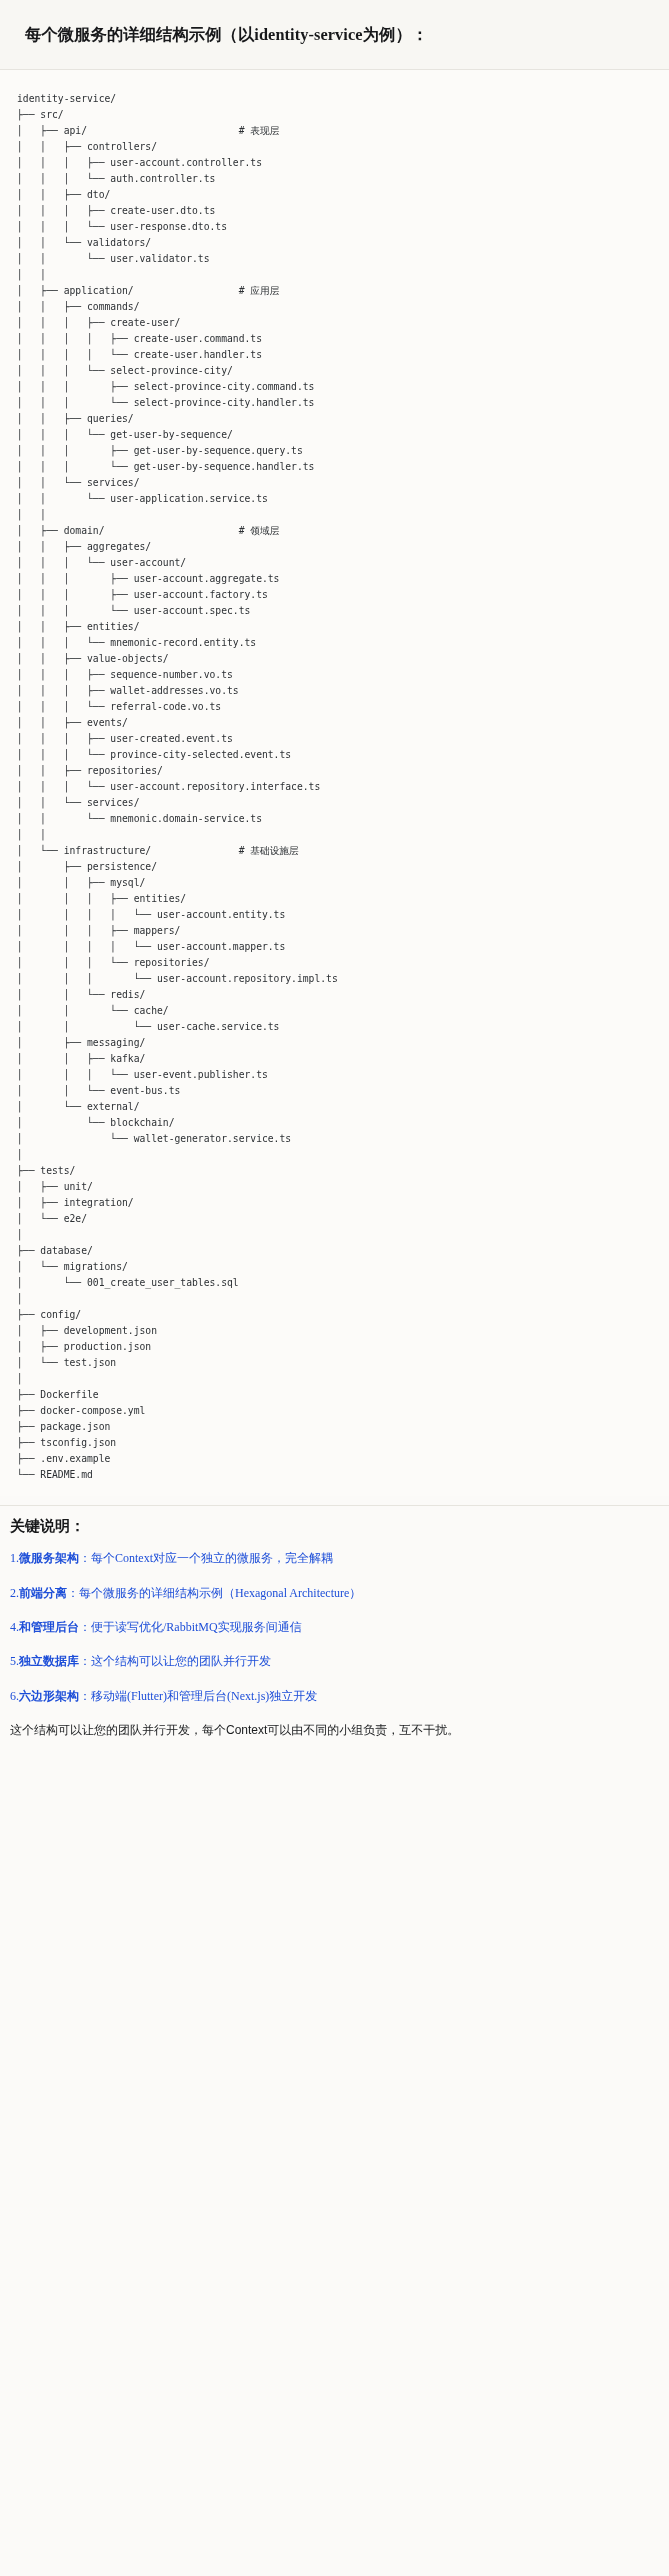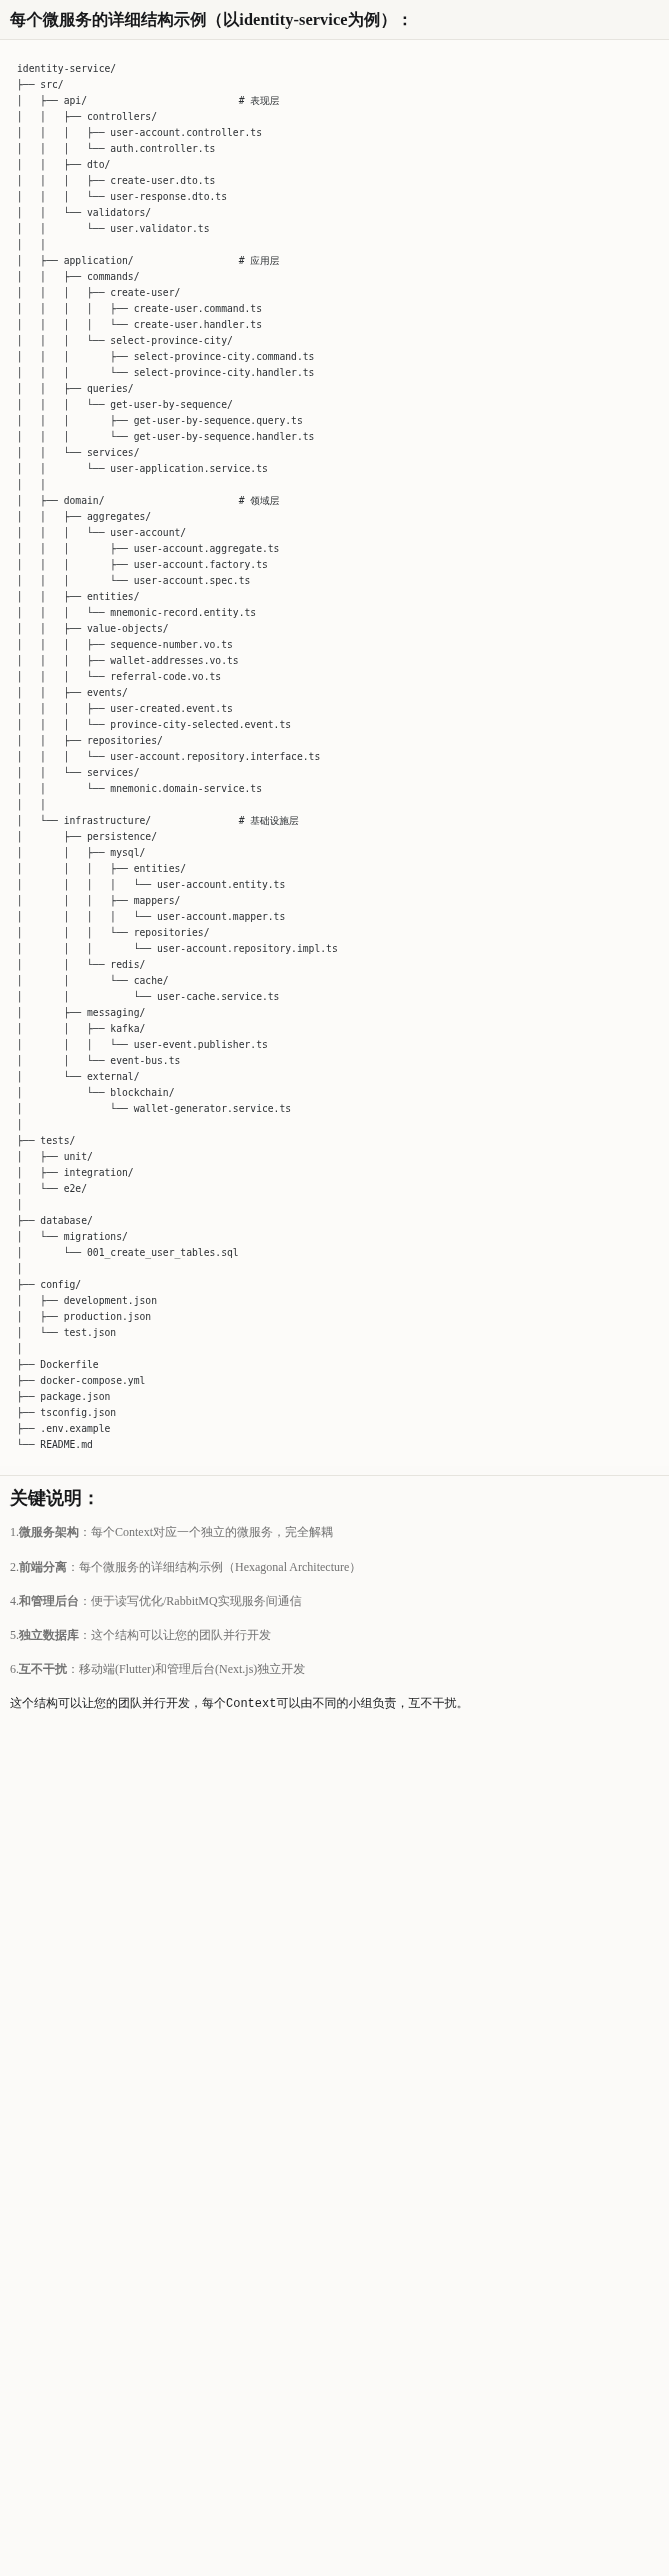--- a/index.html
+++ b/index.html
@@ -17,21 +17,21 @@
     box-sizing: border-box;
     background: #fbfaf8;
     position: relative;
   }
   .title-bar {
     padding: 10px 10px 8.8px 10px;
     background: #f8f7f3;
     border-bottom: 0.6px solid #e6e4de;
   }
   .title-bar h1 {
-    margin: 0;
+    margin: 15px;
     font-family: "Liberation Serif", serif;
     font-weight: bold;
     font-size: 16.3px;
     line-height: 1.25;
     letter-spacing: 0.1px;
     color: #17181a;
   }
   .tree-block {
     padding: 13.8px 10px 6.3px 10px;
     background: #fcfbf9;
@@ -52,42 +52,42 @@
     margin: 8.8px 0 0 0;
   }
   .notes {
     padding: 11.3px 10px 11.3px 10px;
     background: #fbfaf8;
   }
   .notes h2 {
     margin: 0 0 13.8px 0;
     font-family: "Liberation Serif", serif;
     font-weight: bold;
-    font-size: 18px;
+    font-size: 15px;
     line-height: 1.25;
     color: #17181a;
   }
   .note-item {
     font-family: "Liberation Serif", serif;
     font-size: 12px;
     line-height: 1.5;
     margin: 0 0 16.3px 0;
-    color: #737373;
+    color: #1d4ed8;
   }
   .note-item .num {
     font-weight: normal;
   }
   .note-item .term {
     font-weight: bold;
   }
   .note-item .desc {
     font-weight: normal;
   }
   .closing {
-    font-family: Liberation Mono, monospace;
+    font-family: Liberation Sans, sans-serif;
     font-size: 12px;
     line-height: 1.5;
     margin: 8.8px 0 0 0;
     color: #1a1c1e;
   }
 </style>
 </head>
 <body>
 
 <div class="page">
@@ -202,20 +202,20 @@
 
     <p class="note-item">
       <span class="num">4.</span><span class="term">和管理后台</span><span class="desc">：便于读写优化/RabbitMQ实现服务间通信</span>
     </p>
 
     <p class="note-item">
       <span class="num">5.</span><span class="term">独立数据库</span><span class="desc">：这个结构可以让您的团队并行开发</span>
     </p>
 
     <p class="note-item">
-      <span class="num">6.</span><span class="term">互不干扰</span><span class="desc">：移动端(Flutter)和管理后台(Next.js)独立开发</span>
+      <span class="num">6.</span><span class="term">六边形架构</span><span class="desc">：移动端(Flutter)和管理后台(Next.js)独立开发</span>
     </p>
 
     <p class="closing">这个结构可以让您的团队并行开发，每个Context可以由不同的小组负责，互不干扰。</p>
   </div>
 
 </div>
 
 
 </body></html>

